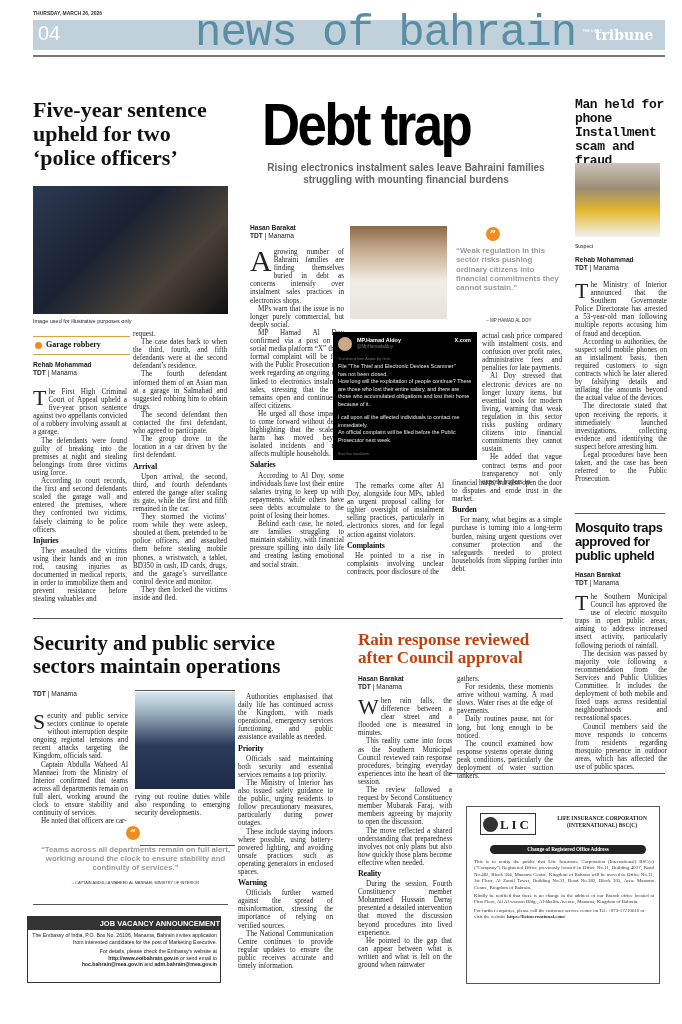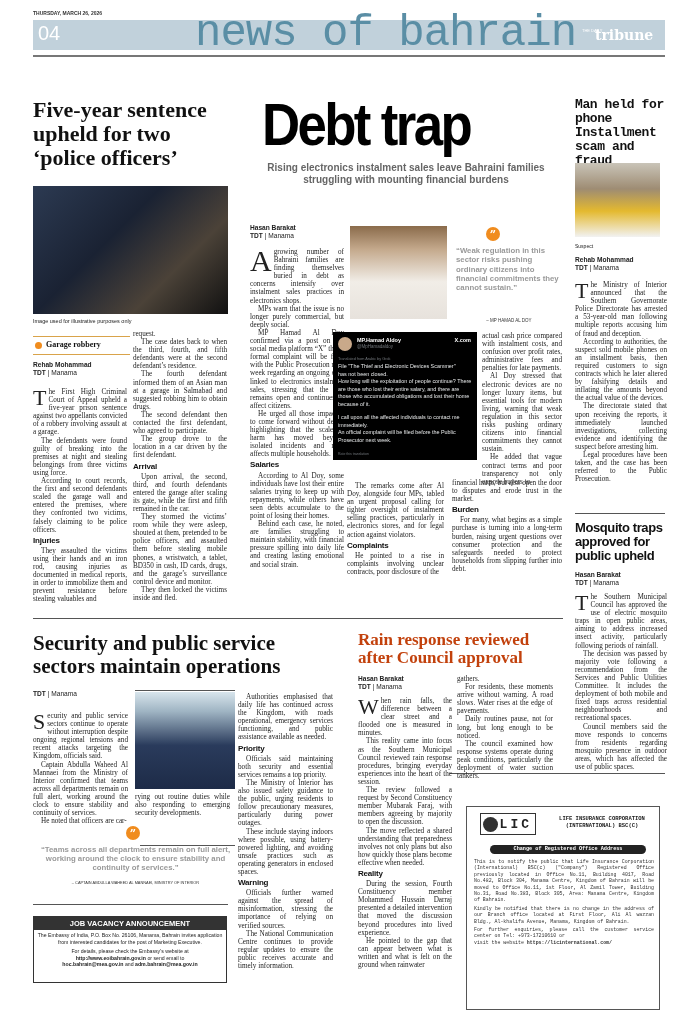--- a/index.html
+++ b/index.html
@@ -4,21 +4,21 @@
 <style>
 *{box-sizing:border-box;margin:0;padding:0}
 html,body{width:682px;height:1024px;background:#fff;overflow:hidden}
 body{position:relative;font-family:"DejaVu Serif",serif;color:#222}
 .abs{position:absolute}
 .serif{font-family:"Liberation Serif",serif}
 .body-text{font-family:"Liberation Serif",serif;font-size:7.2px;line-height:8.1px;text-align:justify;color:#222}
 .body-text p{text-indent:8px}
 .body-text p.first{text-indent:0}
 .dropcap{float:left;font-size:22px;line-height:17px;margin:1px 2px 0 0;font-family:"Liberation Serif",serif}
-.subhead{font-family:Liberation Sans, sans-serif;font-weight:bold;font-size:8px;margin:3px 0 2px;letter-spacing:-0.2px;color:#111}
+.subhead{font-family:Liberation Serif, serif;font-weight:bold;font-size:8px;margin:3px 0 2px;letter-spacing:-0.2px;color:#111}
 .byline{font-family:"Liberation Sans",sans-serif;font-size:6.6px;line-height:8px;color:#222}
 .byline b{font-weight:bold}
 
 #date{left:33px;top:10px;font-size:5px;font-family:"Liberation Sans",sans-serif;font-weight:bold;color:#333}
 #mast{left:33px;top:20px;width:632px;height:30px;background:#c1d1db}
 #pagenum{left:38px;top:22px;font-size:20px;color:#fff;font-family:"Liberation Sans",sans-serif;font-weight:300}
 #section{left:195px;top:11px;font-size:44px;line-height:44px;color:#5a8ea5;font-family:Liberation Mono, monospace;letter-spacing:-1px}
 #tribune{left:595px;top:27px;font-size:14px;font-weight:bold;color:#fff;font-family:"DejaVu Serif",serif}
 #tribune-the{left:582px;top:28px;font-size:4px;color:#fff;line-height:5px;font-family:"Liberation Sans",sans-serif}
 #mastrule{left:33px;top:55px;width:632px;height:1.5px;background:#777}
@@ -71,30 +71,30 @@
 #sec-col1{left:33px;top:712px;width:95px}
 #img-officer{left:135px;top:692px;width:100px;height:97px;background:linear-gradient(180deg,#d8e5ec 0%,#9fb4c3 20%,#2a3b5c 55%,#1d2b47 100%)}
 #img-officer-rule{left:135px;top:690px;width:100px;height:1px;background:#555}
 #sec-col2{left:135px;top:793px;width:95px}
 #sec-col3{left:238px;top:693px;width:95px}
 #quote-sec-icon{left:126px;top:826px;width:14px;height:14px;border-radius:50%;background:#f08c1e;color:#fff;font-size:11px;line-height:16px;text-align:center;font-weight:bold}
 #quote-sec-rule{left:140px;top:845px;width:95px;height:1px;background:#555}
 #quote-sec{left:38px;top:845px;width:195px;text-align:center;font-family:"Liberation Sans",sans-serif;font-weight:bold;font-size:7.8px;line-height:9.2px;color:#999}
 #quote-sec-attr{left:38px;top:880px;width:195px;text-align:center;font-family:"Liberation Sans",sans-serif;font-size:3.9px;color:#333}
 #rule-job{left:33px;top:904px;width:195px;height:1px;background:#555}
-#job{left:33px;top:916px;width:194px;height:67px;border:1px solid #333;font-family:"Liberation Sans",sans-serif;text-align:center}
+#job{left:27px;top:916px;width:194px;height:67px;border:1px solid #333;font-family:"Liberation Sans",sans-serif;text-align:right}
 #job .title{background:#333;color:#fff;font-size:7.5px;font-weight:bold;height:13px;line-height:13px}
 #job .body{font-size:5.2px;line-height:6.6px;color:#222;padding:2px 3px}
 
 #h-rain{left:358px;top:631px;width:200px;font-size:17px;line-height:18px;font-weight:bold;color:#c2410c}
 #by-rain{left:358px;top:675px}
 #rain-col1{left:358px;top:697px;width:94px}
 #rain-col2{left:457px;top:675px;width:96px}
 
-#lic{left:466px;top:806px;width:194px;height:204px;border:1px solid #555;font-family:Liberation Mono, monospace;padding:4px 8px}
+#lic{left:466px;top:806px;width:194px;height:178px;border:1px solid #555;font-family:Liberation Serif, serif;padding:4px 8px}
 #lic .logo{position:absolute;left:13px;top:6px;width:56px;height:22px;border:1px solid #333;font-weight:bold;font-size:13px;line-height:22px;text-align:right;padding-right:3px;letter-spacing:3px}
 #lic .globe{position:absolute;left:2px;top:3px;width:15px;height:15px;border-radius:50%;background:#333}
 #lic .corp{position:absolute;left:80px;top:8px;width:110px;text-align:center;font-size:5.5px;font-weight:bold;line-height:7px}
 #lic .pill{position:absolute;left:23px;top:38px;width:156px;height:9px;border-radius:5px;background:#222;color:#fff;font-size:5.2px;font-weight:bold;text-align:center;line-height:9px}
 #lic .txt{position:absolute;left:7px;top:52px;width:180px;font-size:4.9px;line-height:6.4px;text-align:justify;color:#333}
 #lic .txt p{margin-bottom:2px}
 </style>
 </head>
 <body>
 

